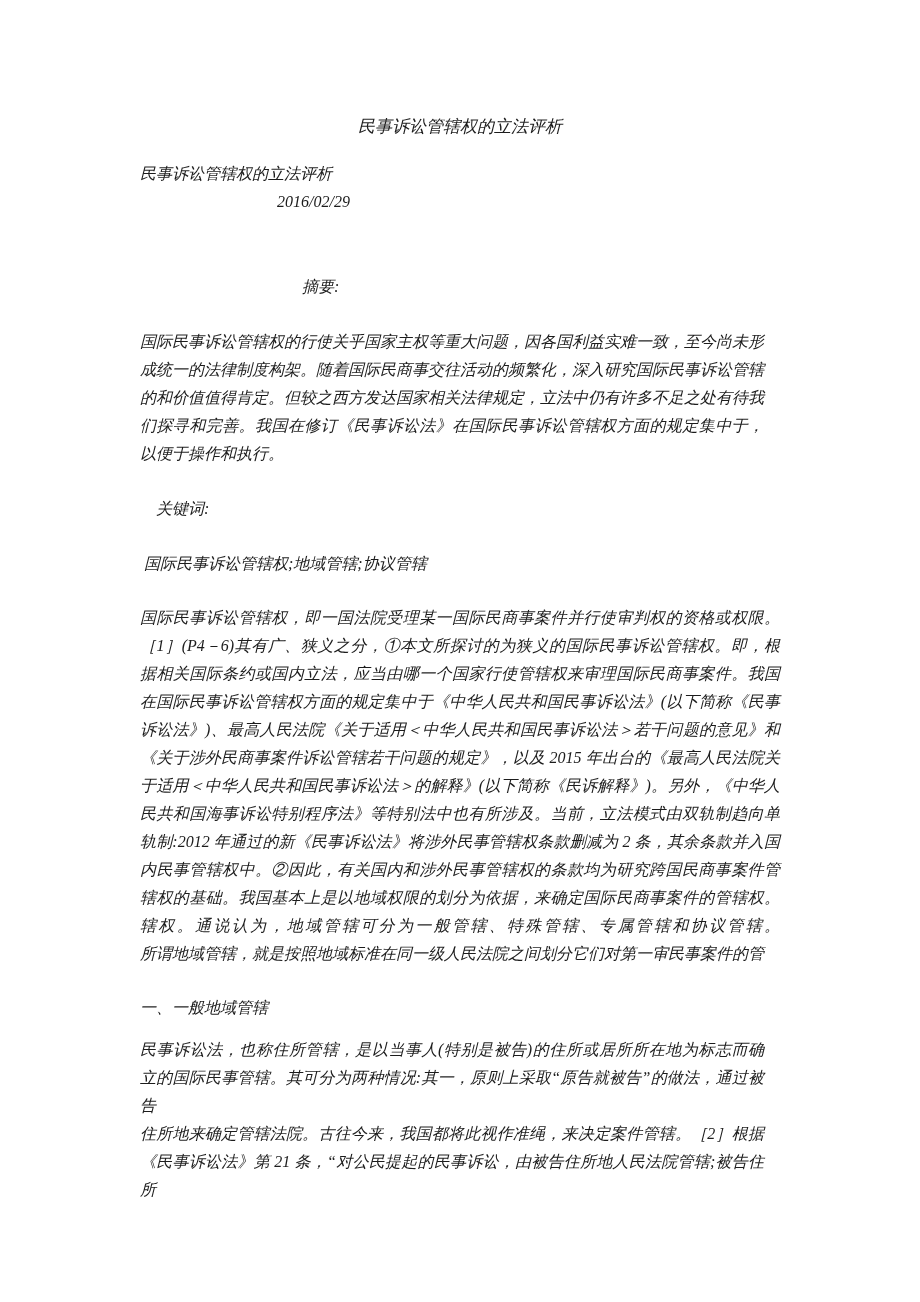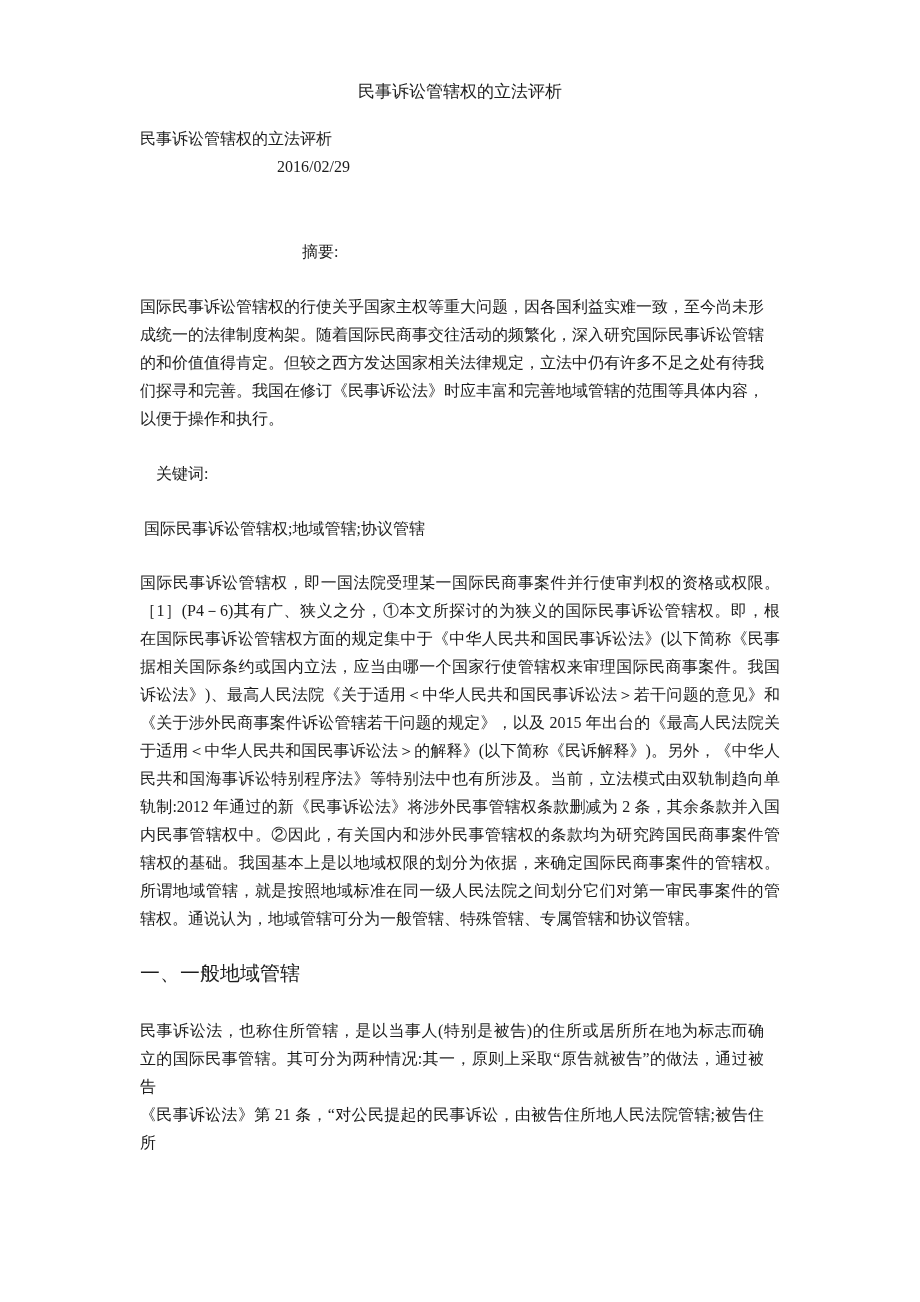--- a/index.html
+++ b/index.html
@@ -13,23 +13,24 @@
     font-family: "Liberation Serif", "DejaVu Serif", serif;
     font-size: 16px;
     line-height: 28px;
     color: #1c1c1c;
   }
   .page {
     position: relative;
     width: 912px;
     height: 1302px;
     box-sizing: border-box;
-    padding: 78px 132px 0 140px;
+    padding: 113px 132px 0 140px;
     overflow: hidden;
     background: #ffffff;
+    font-style: italic;
   }
   .doc-title {
     font-size: 17px;
     font-weight: normal;
     text-align: center;
     margin: 0 0 19px 0;
   }
   .subtitle {
     margin: 0;
   }
@@ -45,23 +46,23 @@
   .keywords-label {
     margin: 0 0 27px 16px;
   }
   .keywords-line {
     margin: 0 0 26px 4px;
   }
   .body-para {
     margin: 0 0 26px 0;
   }
   .section-heading {
-    font-size: 20px;
+    font-size: 16px;
     font-weight: normal;
-    margin: 0 0 30px 0;
+    margin: 0 0 14px 0;
   }
   .line {
     text-align: justify;
     text-align-last: justify;
   }
   .ragged-last .line:last-child {
     text-align-last: left;
   }
 </style>
 </head>
@@ -74,45 +75,46 @@
   <div class="subtitle">民事诉讼管辖权的立法评析</div>
 
   <div class="date-line">2016/02/29</div>
 
   <div class="abstract-label">摘要:</div>
 
   <div class="para ragged-last">
       <div class="line">国际民事诉讼管辖权的行使关乎国家主权等重大问题，因各国利益实难一致，至今尚未形</div>
       <div class="line">成统一的法律制度构架。随着国际民商事交往活动的频繁化，深入研究国际民事诉讼管辖</div>
       <div class="line">的和价值值得肯定。但较之西方发达国家相关法律规定，立法中仍有许多不足之处有待我</div>
-      <div class="line">们探寻和完善。我国在修订《民事诉讼法》时应丰富和完善地域管辖的范围等具体内容，</div>
+      <div class="line">们探寻和完善。我国在修订《民事诉讼法》在国际民事诉讼管辖权方面的规定集中于，</div>
       <div class="line">以便于操作和执行。</div>
     </div>
 
   <div class="keywords-label">关键词:</div>
 
   <div class="keywords-line">国际民事诉讼管辖权;地域管辖;协议管辖</div>
 
   <div class="body-para ragged-last">
       <div class="line">国际民事诉讼管辖权，即一国法院受理某一国际民商事案件并行使审判权的资格或权限。</div>
       <div class="line">［1］(P4－6)其有广、狭义之分，①本文所探讨的为狭义的国际民事诉讼管辖权。即，根</div>
+      <div class="line">据相关国际条约或国内立法，应当由哪一个国家行使管辖权来审理国际民商事案件。我国</div>
       <div class="line">在国际民事诉讼管辖权方面的规定集中于《中华人民共和国民事诉讼法》(以下简称《民事</div>
-      <div class="line">据相关国际条约或国内立法，应当由哪一个国家行使管辖权来审理国际民商事案件。我国</div>
       <div class="line">诉讼法》)、最高人民法院《关于适用＜中华人民共和国民事诉讼法＞若干问题的意见》和</div>
       <div class="line">《关于涉外民商事案件诉讼管辖若干问题的规定》，以及 2015 年出台的《最高人民法院关</div>
       <div class="line">于适用＜中华人民共和国民事诉讼法＞的解释》(以下简称《民诉解释》)。另外，《中华人</div>
       <div class="line">民共和国海事诉讼特别程序法》等特别法中也有所涉及。当前，立法模式由双轨制趋向单</div>
       <div class="line">轨制:2012 年通过的新《民事诉讼法》将涉外民事管辖权条款删减为 2 条，其余条款并入国</div>
       <div class="line">内民事管辖权中。②因此，有关国内和涉外民事管辖权的条款均为研究跨国民商事案件管</div>
       <div class="line">辖权的基础。我国基本上是以地域权限的划分为依据，来确定国际民商事案件的管辖权。</div>
+      <div class="line">辖权。通说认为，地域管辖可分为一般管辖、特殊管辖、专属管辖和协议管辖。</div>
       <div class="line">所谓地域管辖，就是按照地域标准在同一级人民法院之间划分它们对第一审民事案件的管</div>
-      <div class="line">辖权。通说认为，地域管辖可分为一般管辖、特殊管辖、专属管辖和协议管辖。</div>
     </div>
 
   <h2 class="section-heading">一、一般地域管辖</h2>
 
   <div class="para">
       <div class="line">民事诉讼法，也称住所管辖，是以当事人(特别是被告)的住所或居所所在地为标志而确</div>
       <div class="line">立的国际民事管辖。其可分为两种情况:其一，原则上采取“原告就被告”的做法，通过被告</div>
+      <div class="line">住所地来确定管辖法院。古往今来，我国都将此视作准绳，来决定案件管辖。［2］根据</div>
       <div class="line">《民事诉讼法》第 21 条，“对公民提起的民事诉讼，由被告住所地人民法院管辖;被告住所</div>
     </div>
 
 </div>
 
 </body></html>

